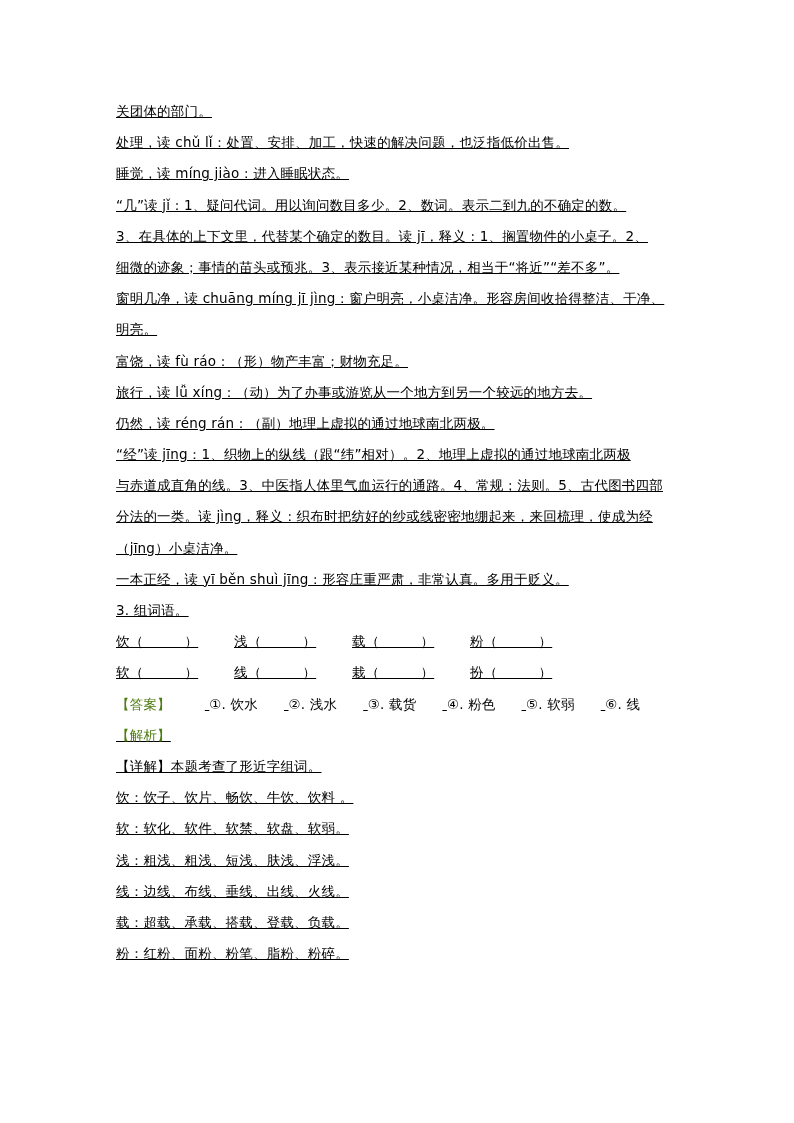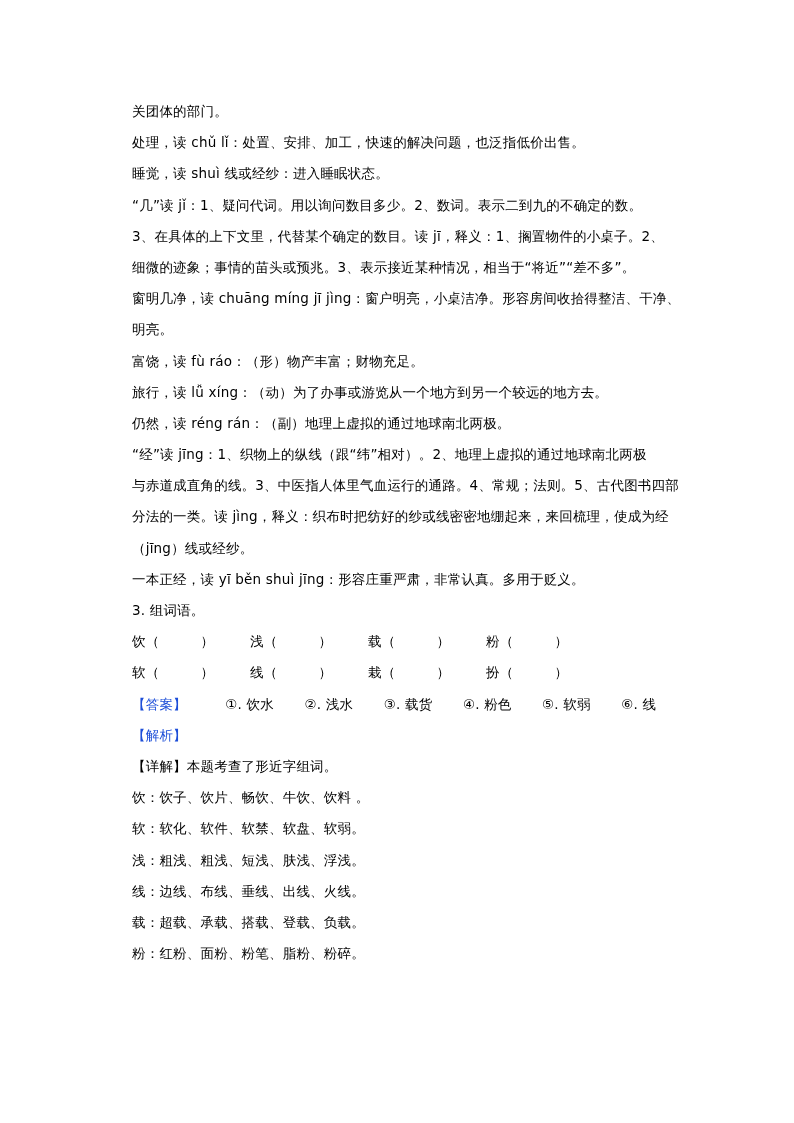--- a/index.html
+++ b/index.html
@@ -1,43 +1,43 @@
 <!DOCTYPE html>
 <html><head>
   <meta charset="utf-8">
   <style>
     html, body { margin: 0; padding: 0; background: #ffffff; }
     body { width: 794px; height: 1123px; position: relative; overflow: hidden;
            font-family: "DejaVu Sans", "Liberation Sans", sans-serif; color: #000; }
-    .page { position: absolute; left: 132px; top: 96px; width: 560px; }
+    .page { position: absolute; left: 116px; top: 96px; width: 560px; text-decoration: underline; }
     .line { font-size: 13.5px; line-height: 31.2px; height: 31.2px; white-space: nowrap; letter-spacing: 0.2px; }
-    .blue { color: #1d4ed8; }
+    .blue { color: #4d7c0f; }
     .grid-row { display: flex; }
     .cell { width: 118px; }
     .ans { display: inline-block; margin-right: 26px; }
   </style>
 </head>
 <body>
 
 <div class="page">
   <div class="line">关团体的部门。</div>
   <div class="line">处理，读 chǔ lǐ：处置、安排、加工，快速的解决问题，也泛指低价出售。</div>
-  <div class="line">睡觉，读 shuì 线或经纱：进入睡眠状态。</div>
+  <div class="line">睡觉，读 míng jiào：进入睡眠状态。</div>
   <div class="line">“几”读 jǐ：1、疑问代词。用以询问数目多少。2、数词。表示二到九的不确定的数。</div>
   <div class="line">3、在具体的上下文里，代替某个确定的数目。读 jī，释义：1、搁置物件的小桌子。2、</div>
   <div class="line">细微的迹象；事情的苗头或预兆。3、表示接近某种情况，相当于“将近”“差不多”。</div>
   <div class="line">窗明几净，读 chuāng míng jī jìng：窗户明亮，小桌洁净。形容房间收拾得整洁、干净、</div>
   <div class="line">明亮。</div>
   <div class="line">富饶，读 fù ráo：（形）物产丰富；财物充足。</div>
   <div class="line">旅行，读 lǚ xíng：（动）为了办事或游览从一个地方到另一个较远的地方去。</div>
   <div class="line">仍然，读 réng rán：（副）地理上虚拟的通过地球南北两极。</div>
   <div class="line">“经”读 jīng：1、织物上的纵线（跟“纬”相对）。2、地理上虚拟的通过地球南北两极</div>
   <div class="line">与赤道成直角的线。3、中医指人体里气血运行的通路。4、常规；法则。5、古代图书四部</div>
   <div class="line">分法的一类。读 jìng，释义：织布时把纺好的纱或线密密地绷起来，来回梳理，使成为经</div>
-  <div class="line">（jīng）线或经纱。</div>
+  <div class="line">（jīng）小桌洁净。</div>
   <div class="line">一本正经，读 yī běn shuì jīng：形容庄重严肃，非常认真。多用于贬义。</div>
 
   <div class="line">3. 组词语。</div>
   <div class="line grid-row">
     <span class="cell">饮（　　　）</span>
     <span class="cell">浅（　　　）</span>
     <span class="cell">载（　　　）</span>
     <span class="cell">粉（　　　）</span>
   </div>
   <div class="line grid-row">

